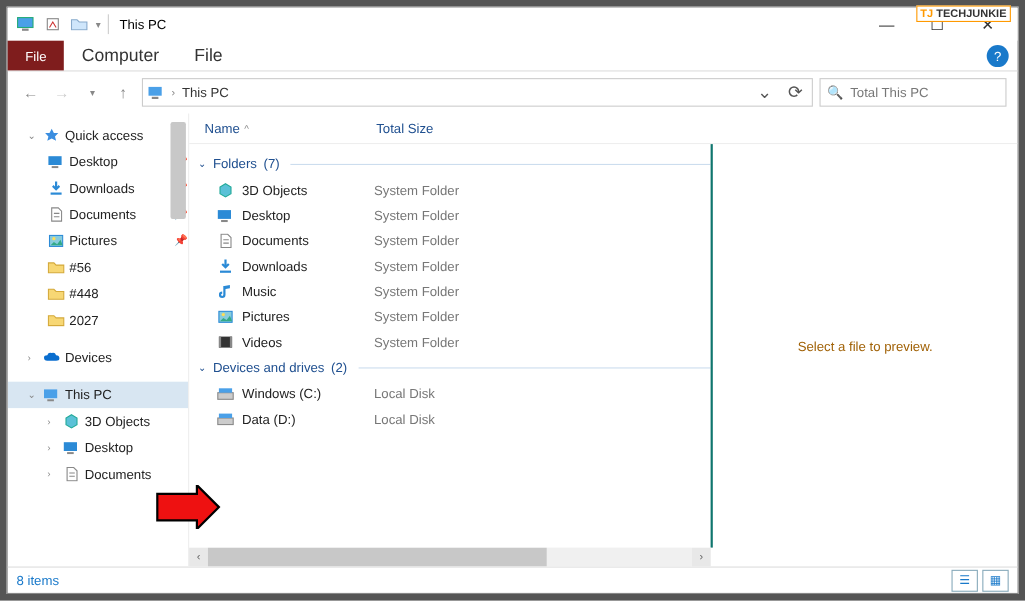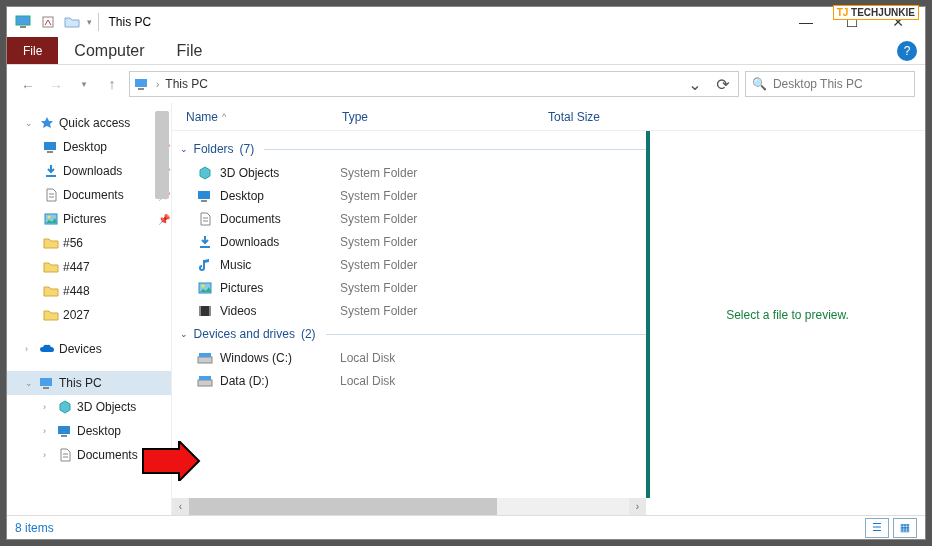--- a/index.html
+++ b/index.html
@@ -39,21 +39,21 @@
 .cols .c-name { width: 156px; }
 .cols .c-type { width: 206px; }
 .cols .c-size { width: 120px; }
 .content { flex: 1; display: flex; overflow: hidden; }
 .list { width: 474px; padding: 6px 0 0 0; font-size: 12px; overflow: hidden; }
 .group-hdr { display: flex; align-items: center; color: #205090; height: 24px; padding-left: 8px; gap: 6px; }
 .row { display: flex; align-items: center; height: 23px; padding-left: 24px; }
 .row .ic { width: 18px; height: 18px; margin-right: 6px; display: flex; align-items: center; justify-content: center; }
 .row .nm { width: 120px; color: #222; }
 .row .tp { color: #777; }
-.preview { flex: 1; border-left: 4px solid #0f766e; display: flex; align-items: center; justify-content: center; font-size: 12px; color: #15803d; }
+.preview { flex: 1; border-left: 2px solid #0f766e; display: flex; align-items: center; justify-content: center; font-size: 12px; color: #a16207; }
 .hscroll { height: 17px; background: #f0f0f0; display: flex; align-items: center; margin-left: 0; }
 .hscroll .arrow { width: 17px; height: 17px; display: flex; align-items: center; justify-content: center; color: #666; font-size: 10px; background: #e8e8e8; }
 .hscroll .track { flex: 1; height: 17px; background: #f0f0f0; position: relative; }
 .hscroll .thumb { position: absolute; left: 0; top: 0; height: 17px; width: 70%; background: #c8c8c8; }
 .statusbar { height: 24px; border-top: 1px solid #ddd; display: flex; align-items: center; padding: 0 8px; font-size: 12px; color: #1979ca; }
 .statusbar .spacer { flex: 1; }
 .statusbar .viewbtn { width: 24px; height: 20px; border: 1px solid #8ab; margin-left: 4px; display: flex; align-items: center; justify-content: center; color: #1979ca; font-size: 11px; }
 .arrow-anno { position: absolute; left: 134px; top: 338px; pointer-events: none; z-index: 50; }
 .watermark { position: absolute; right: 6px; top: -2px; font-size: 10px; font-weight: bold; color: #333; background: #fff; padding: 1px 3px; border: 1px solid #f90; }
 .watermark .t { color: #f90; }
@@ -114,21 +114,21 @@
           </svg>
         </span>
       <span style="color:#888;font-size:10px;">›</span>
       <span class="crumb">This PC</span>
       <span class="spacer"></span>
       <span class="drop">⌄</span>
       <span class="refresh">⟳</span>
     </div>
     <div class="searchbox">
       <span>🔍</span>
-      <span>Desktop This PC</span>
+      <span>Total This PC</span>
     </div>
   </div>
 
   <div class="body">
 
     <div class="nav">
       <div class="nav-item">
         <span class="chev">⌄</span>
         <span class="ic">
             <svg width="14" height="14" viewBox="0 0 14 14">
@@ -182,28 +182,20 @@
           </div>
         </div>
       <div id="nav-recent">
           <div class="nav-item child">
             <span class="ic">
               <svg width="16" height="12" viewBox="0 0 16 12">
                 <path d="M1 2 h5 l2 2 h7 v7 h-14 z" fill="#f7d774" stroke="#d4a93a"></path>
               </svg>
             </span>
             <span class="lbl">#56</span>
-          </div>
-          <div class="nav-item child">
-            <span class="ic">
-              <svg width="16" height="12" viewBox="0 0 16 12">
-                <path d="M1 2 h5 l2 2 h7 v7 h-14 z" fill="#f7d774" stroke="#d4a93a"></path>
-              </svg>
-            </span>
-            <span class="lbl">#447</span>
           </div>
           <div class="nav-item child">
             <span class="ic">
               <svg width="16" height="12" viewBox="0 0 16 12">
                 <path d="M1 2 h5 l2 2 h7 v7 h-14 z" fill="#f7d774" stroke="#d4a93a"></path>
               </svg>
             </span>
             <span class="lbl">#448</span>
           </div>
           <div class="nav-item child">
@@ -270,21 +262,20 @@
         </div>
       <div class="nav-scroll"></div>
     </div>
 
     <div class="main">
       <div class="cols">
         <div class="col c-name">
             <span>Name</span> 
             <span style="color:#888;font-size:9px;">^</span>
           </div>
-        <div class="col c-type">Type</div>
         <div class="col c-size">Total Size</div>
       </div>
       <div class="content">
         <div class="list">
           <div class="group-hdr">
             <span style="font-size:9px;">⌄</span>
             <span>Folders</span>
             <span>(7)</span>
             <span style="flex:1;border-bottom:1px solid #cde;margin-left:4px;"></span>
           </div>

